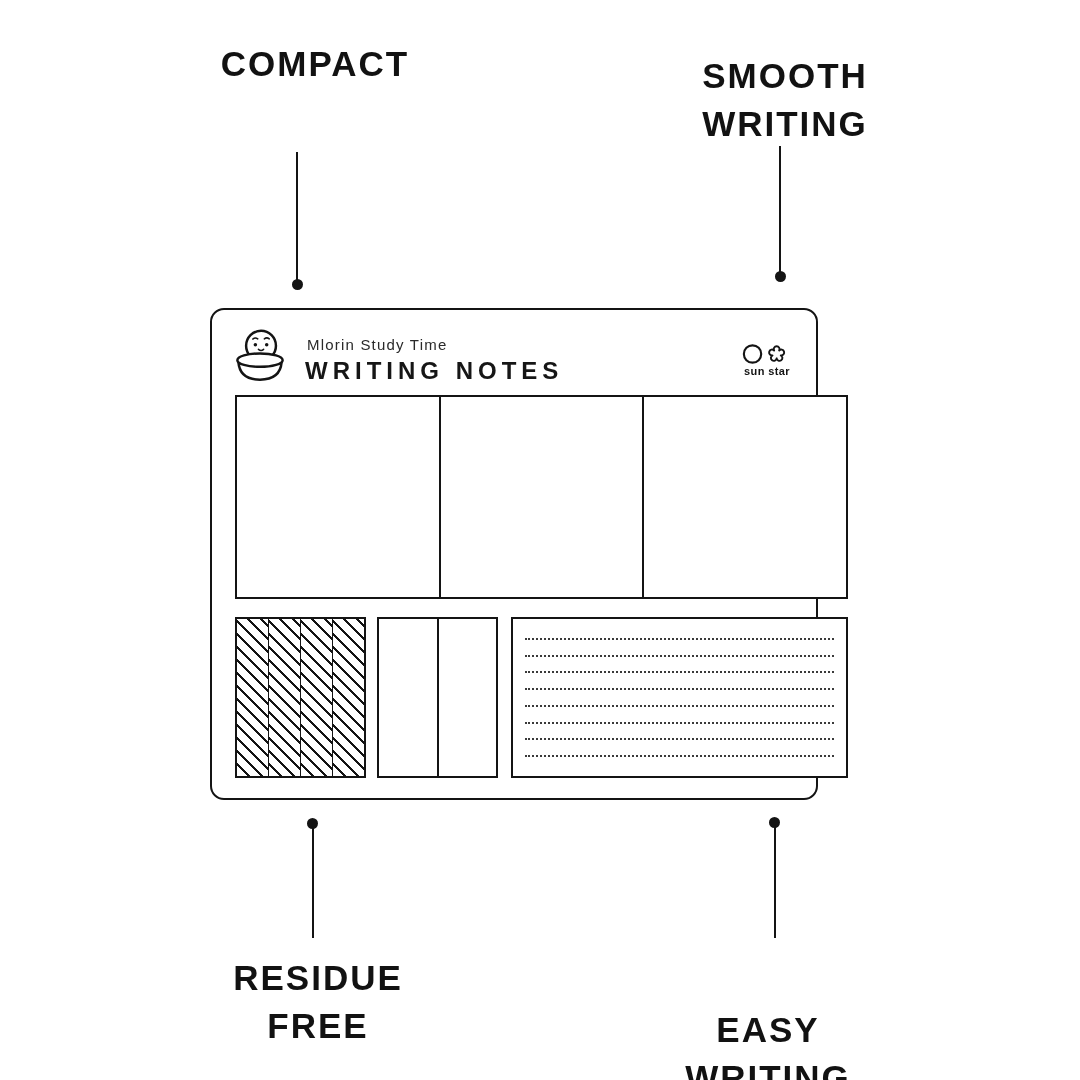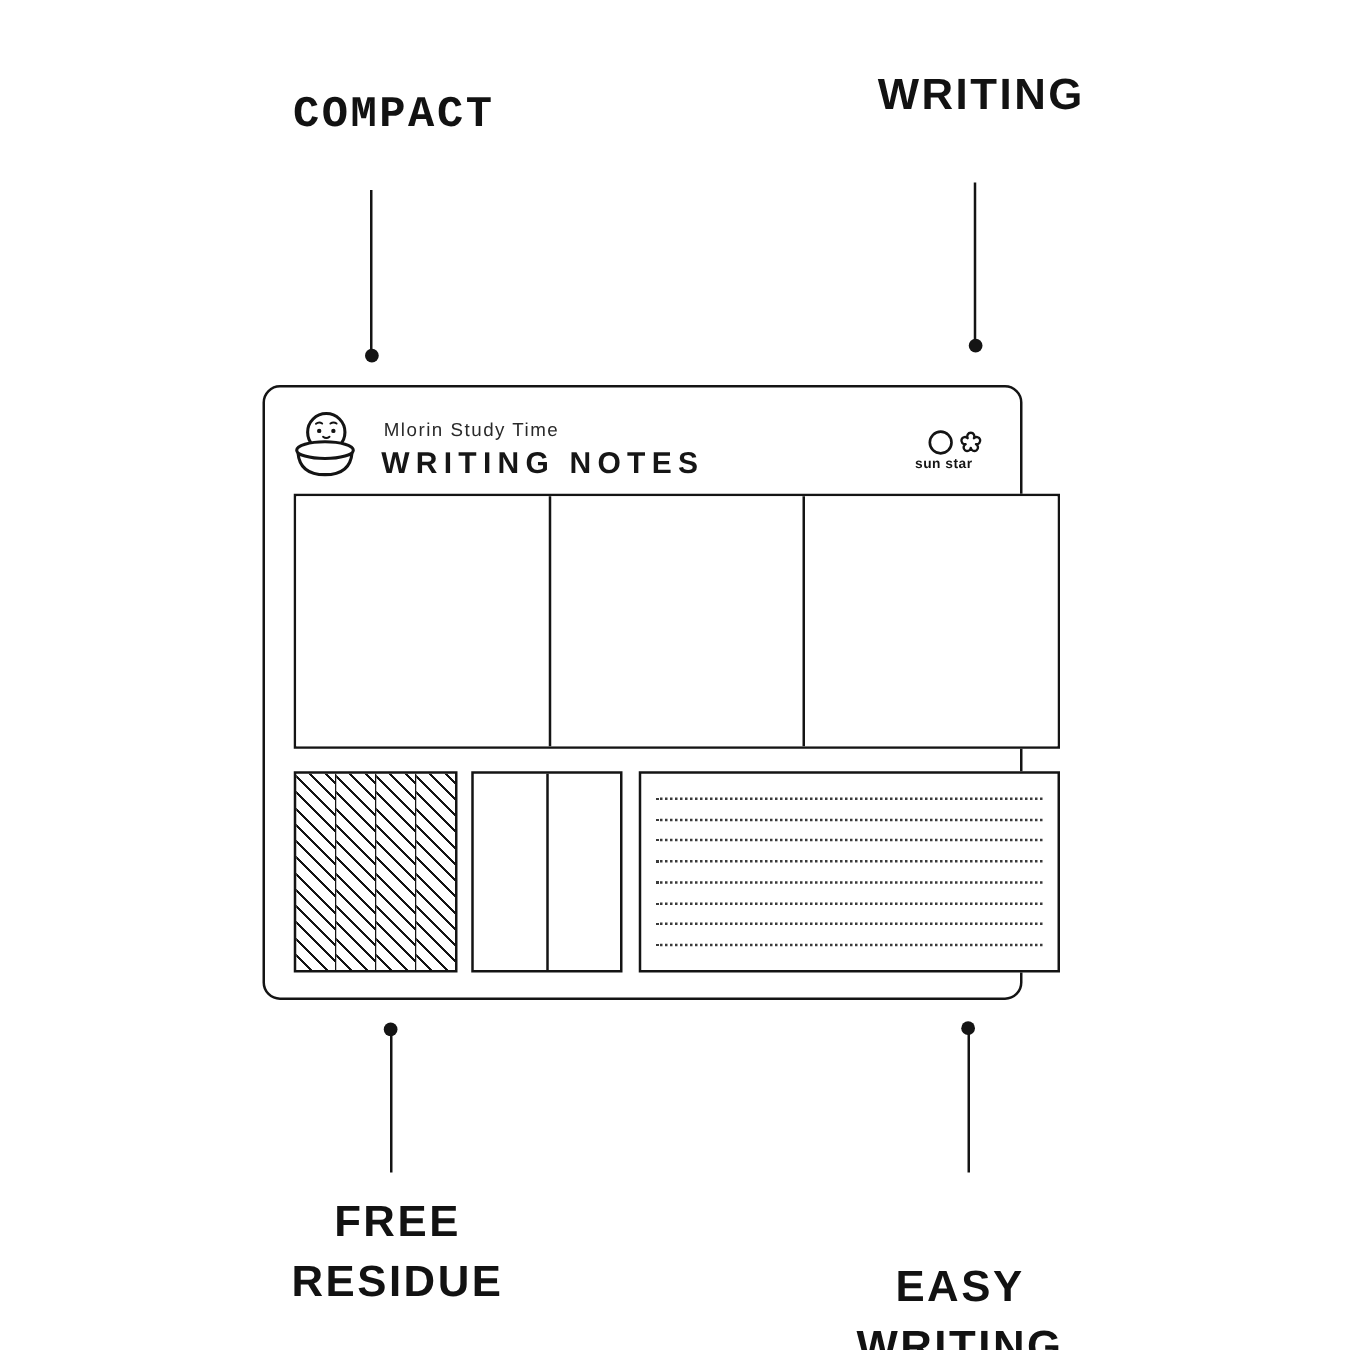--- a/index.html
+++ b/index.html
@@ -11,21 +11,21 @@
   }
   .canvas { position:relative; width:1080px; height:1080px; background:#fff; overflow:hidden; }
 
   
   .feature {
     position:absolute; width:320px; text-align:center;
     font-size:35px; font-weight:700; letter-spacing:2px; line-height:48px;
     color:#121212;
   }
   .feature span { display:block; }
-  .f-tl { left:155px; top:68px;font-family:Liberation Mono, monospace; }
+  .f-tl { left:155px; top:40px; }
   .f-tr { left:625px; top:52px; }
   .f-bl { left:158px; top:954px; }
   .f-br { left:608px; top:1006px; }
 
   
   .vline { position:absolute; width:2px; background:#141414; }
   .l-tl { left:296px; top:152px; height:132px; }
   .l-tr { left:779px; top:146px; height:130px; }
   .l-bl { left:312px; top:824px; height:114px; }
   .l-br { left:774px; top:823px; height:115px; }
@@ -42,21 +42,21 @@
   }
   .mascot { position:absolute; left:13px; top:14px; width:70px; height:62px; }
   .brand {
     position:absolute; left:95px; top:26px;
     font-size:15px; letter-spacing:1.2px; font-weight:500; color:#2a2a2a;
   }
   .title {
     position:absolute; left:93px; top:47px;
     font-size:24px; letter-spacing:5px; font-weight:700; color:#161616;
   }
-  .logo { position:absolute; right:14px; top:32px; width:70px; }
+  .logo { position:absolute; right:14px; top:32px; width:70px; text-align:center; }
   .logo svg { width:54px; height:24px; display:block; margin:0 auto; }
   .logo-text { font-size:11px; letter-spacing:0.4px; font-weight:600; color:#141414; margin-top:-1px; }
 
   
   .top-row {
     position:absolute; left:23px; top:85px; width:613px; height:204px;
     display:flex; border:2px solid #141414; background:#fff;
   }
   .top-cell { height:100%; flex:1; background:#fff; }
   .top-cell + .top-cell { border-left:2px solid #141414; }
@@ -89,25 +89,26 @@
 </style>
 </head>
 <body>
 
 <div class="canvas">
 
   <div class="feature f-tl">
     <span>COMPACT</span>
   </div>
   <div class="feature f-tr">
+    <span>SMOOTH</span>
     <span>WRITING</span>
   </div>
   <div class="feature f-bl">
+    <span>RESIDUE</span>
     <span>FREE</span>
-    <span>RESIDUE</span>
   </div>
   <div class="feature f-br">
     <span>EASY</span>
     <span>WRITING</span>
   </div>
 
   <div class="vline l-tl"></div>
   <div class="vline l-tr"></div>
   <div class="vline l-bl"></div>
   <div class="vline l-br"></div>

